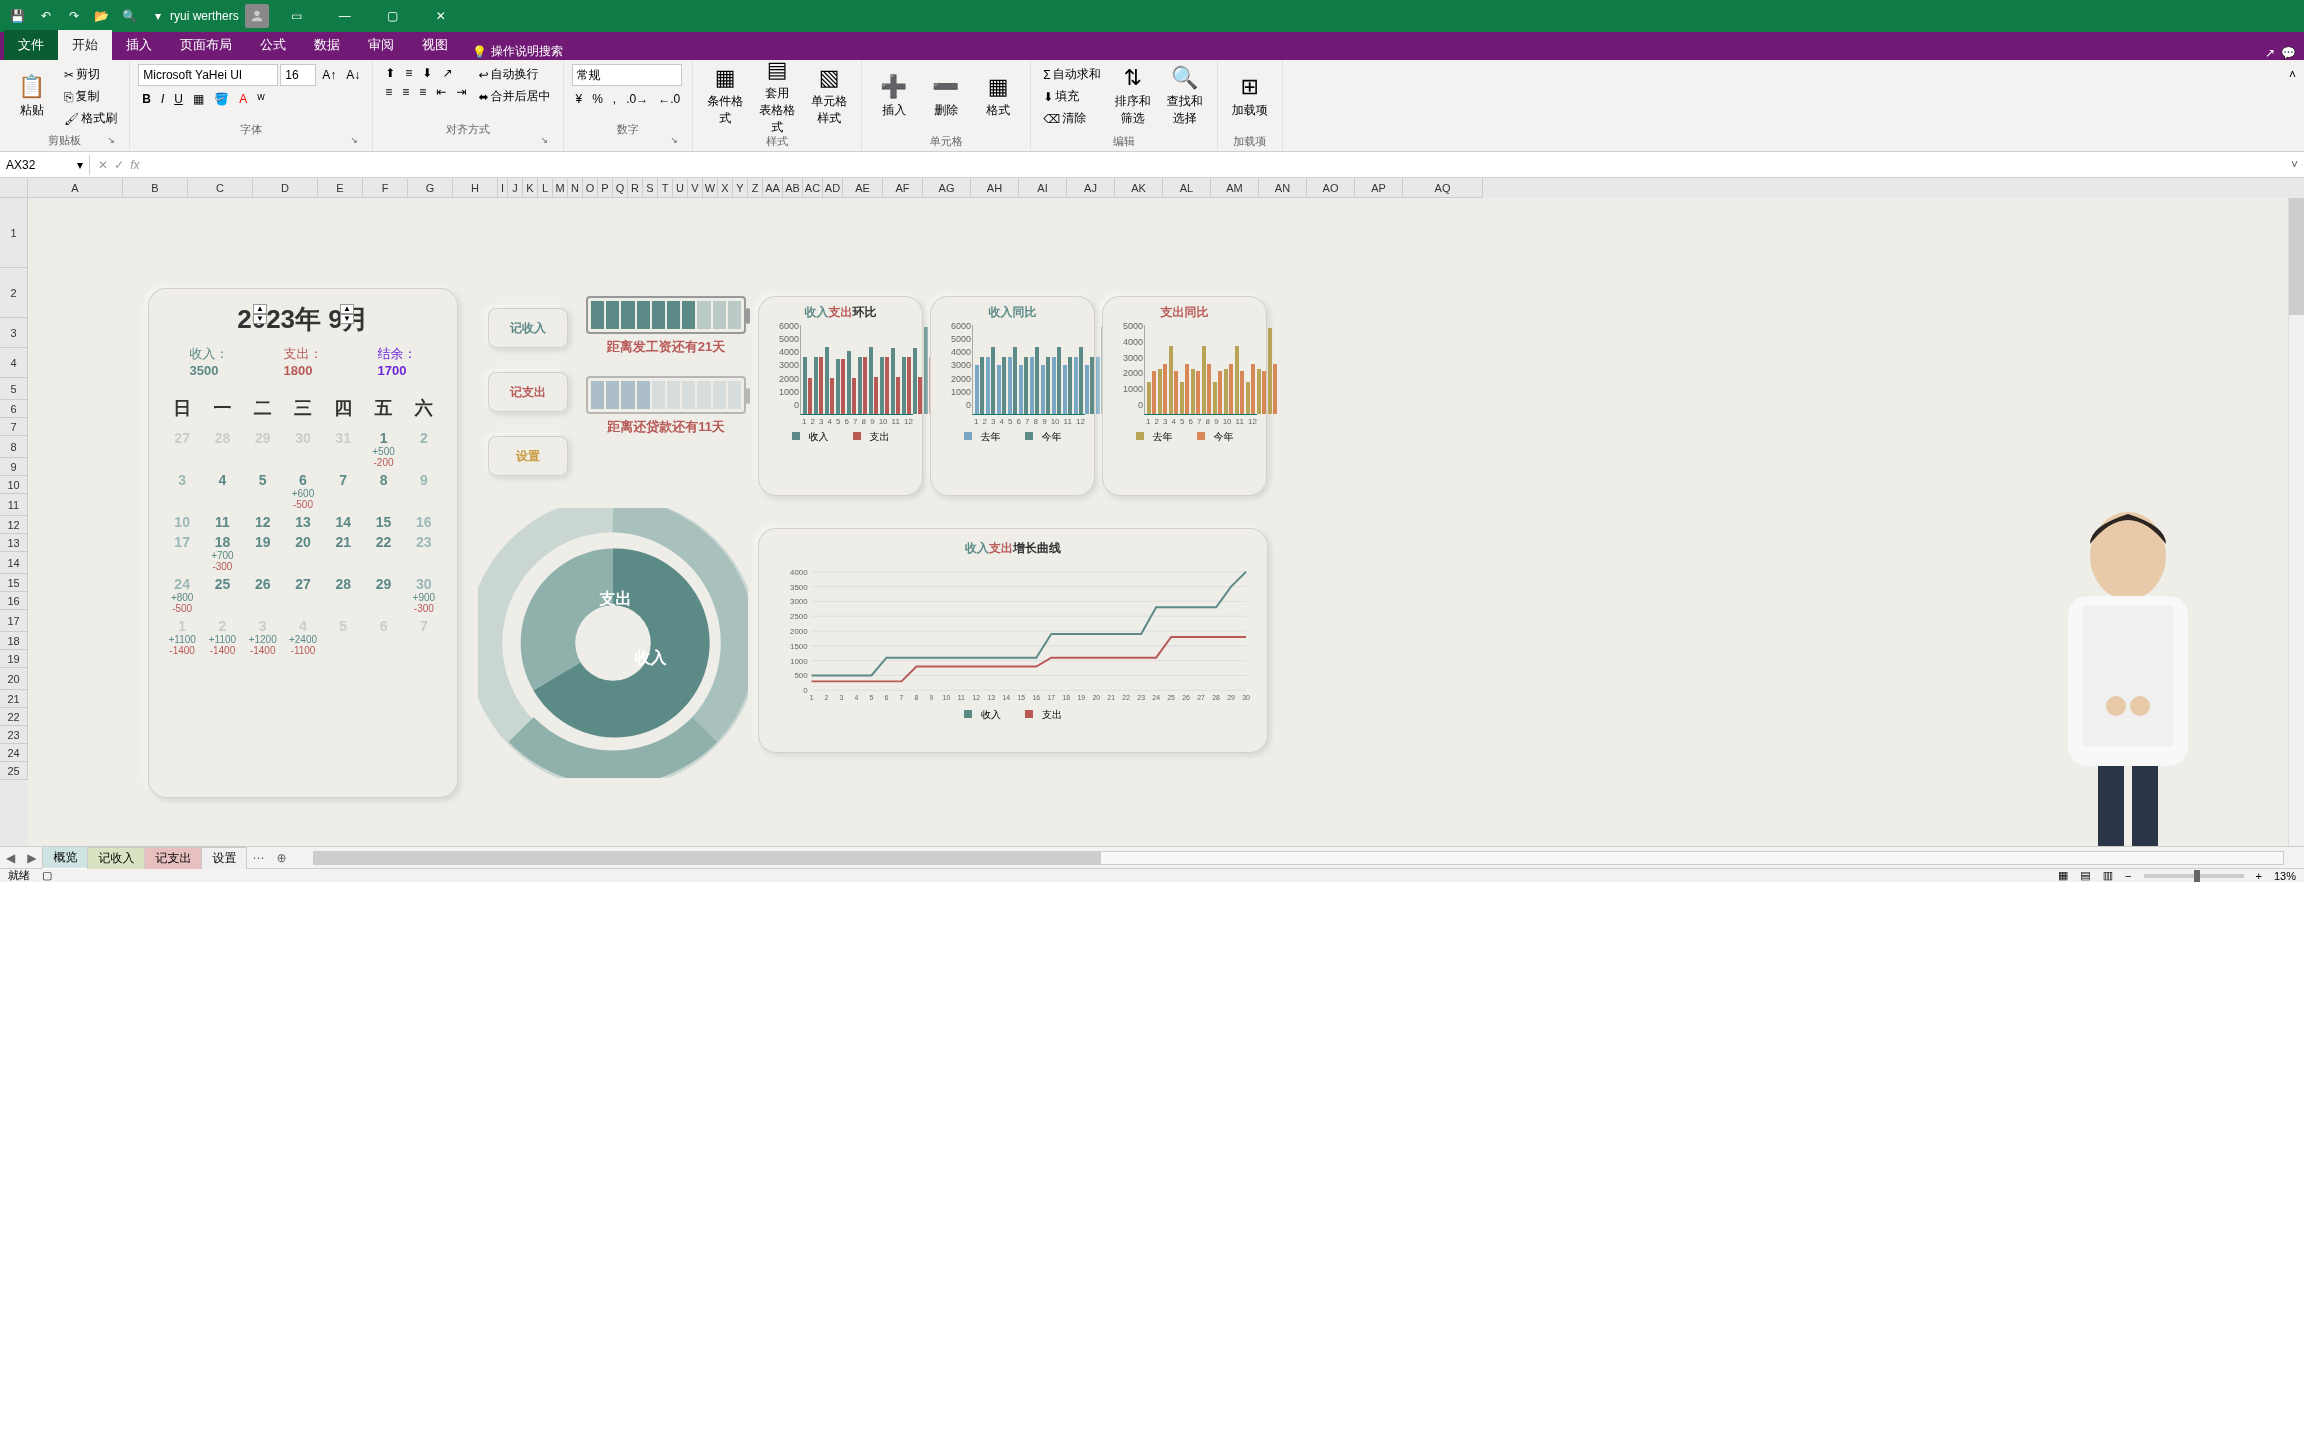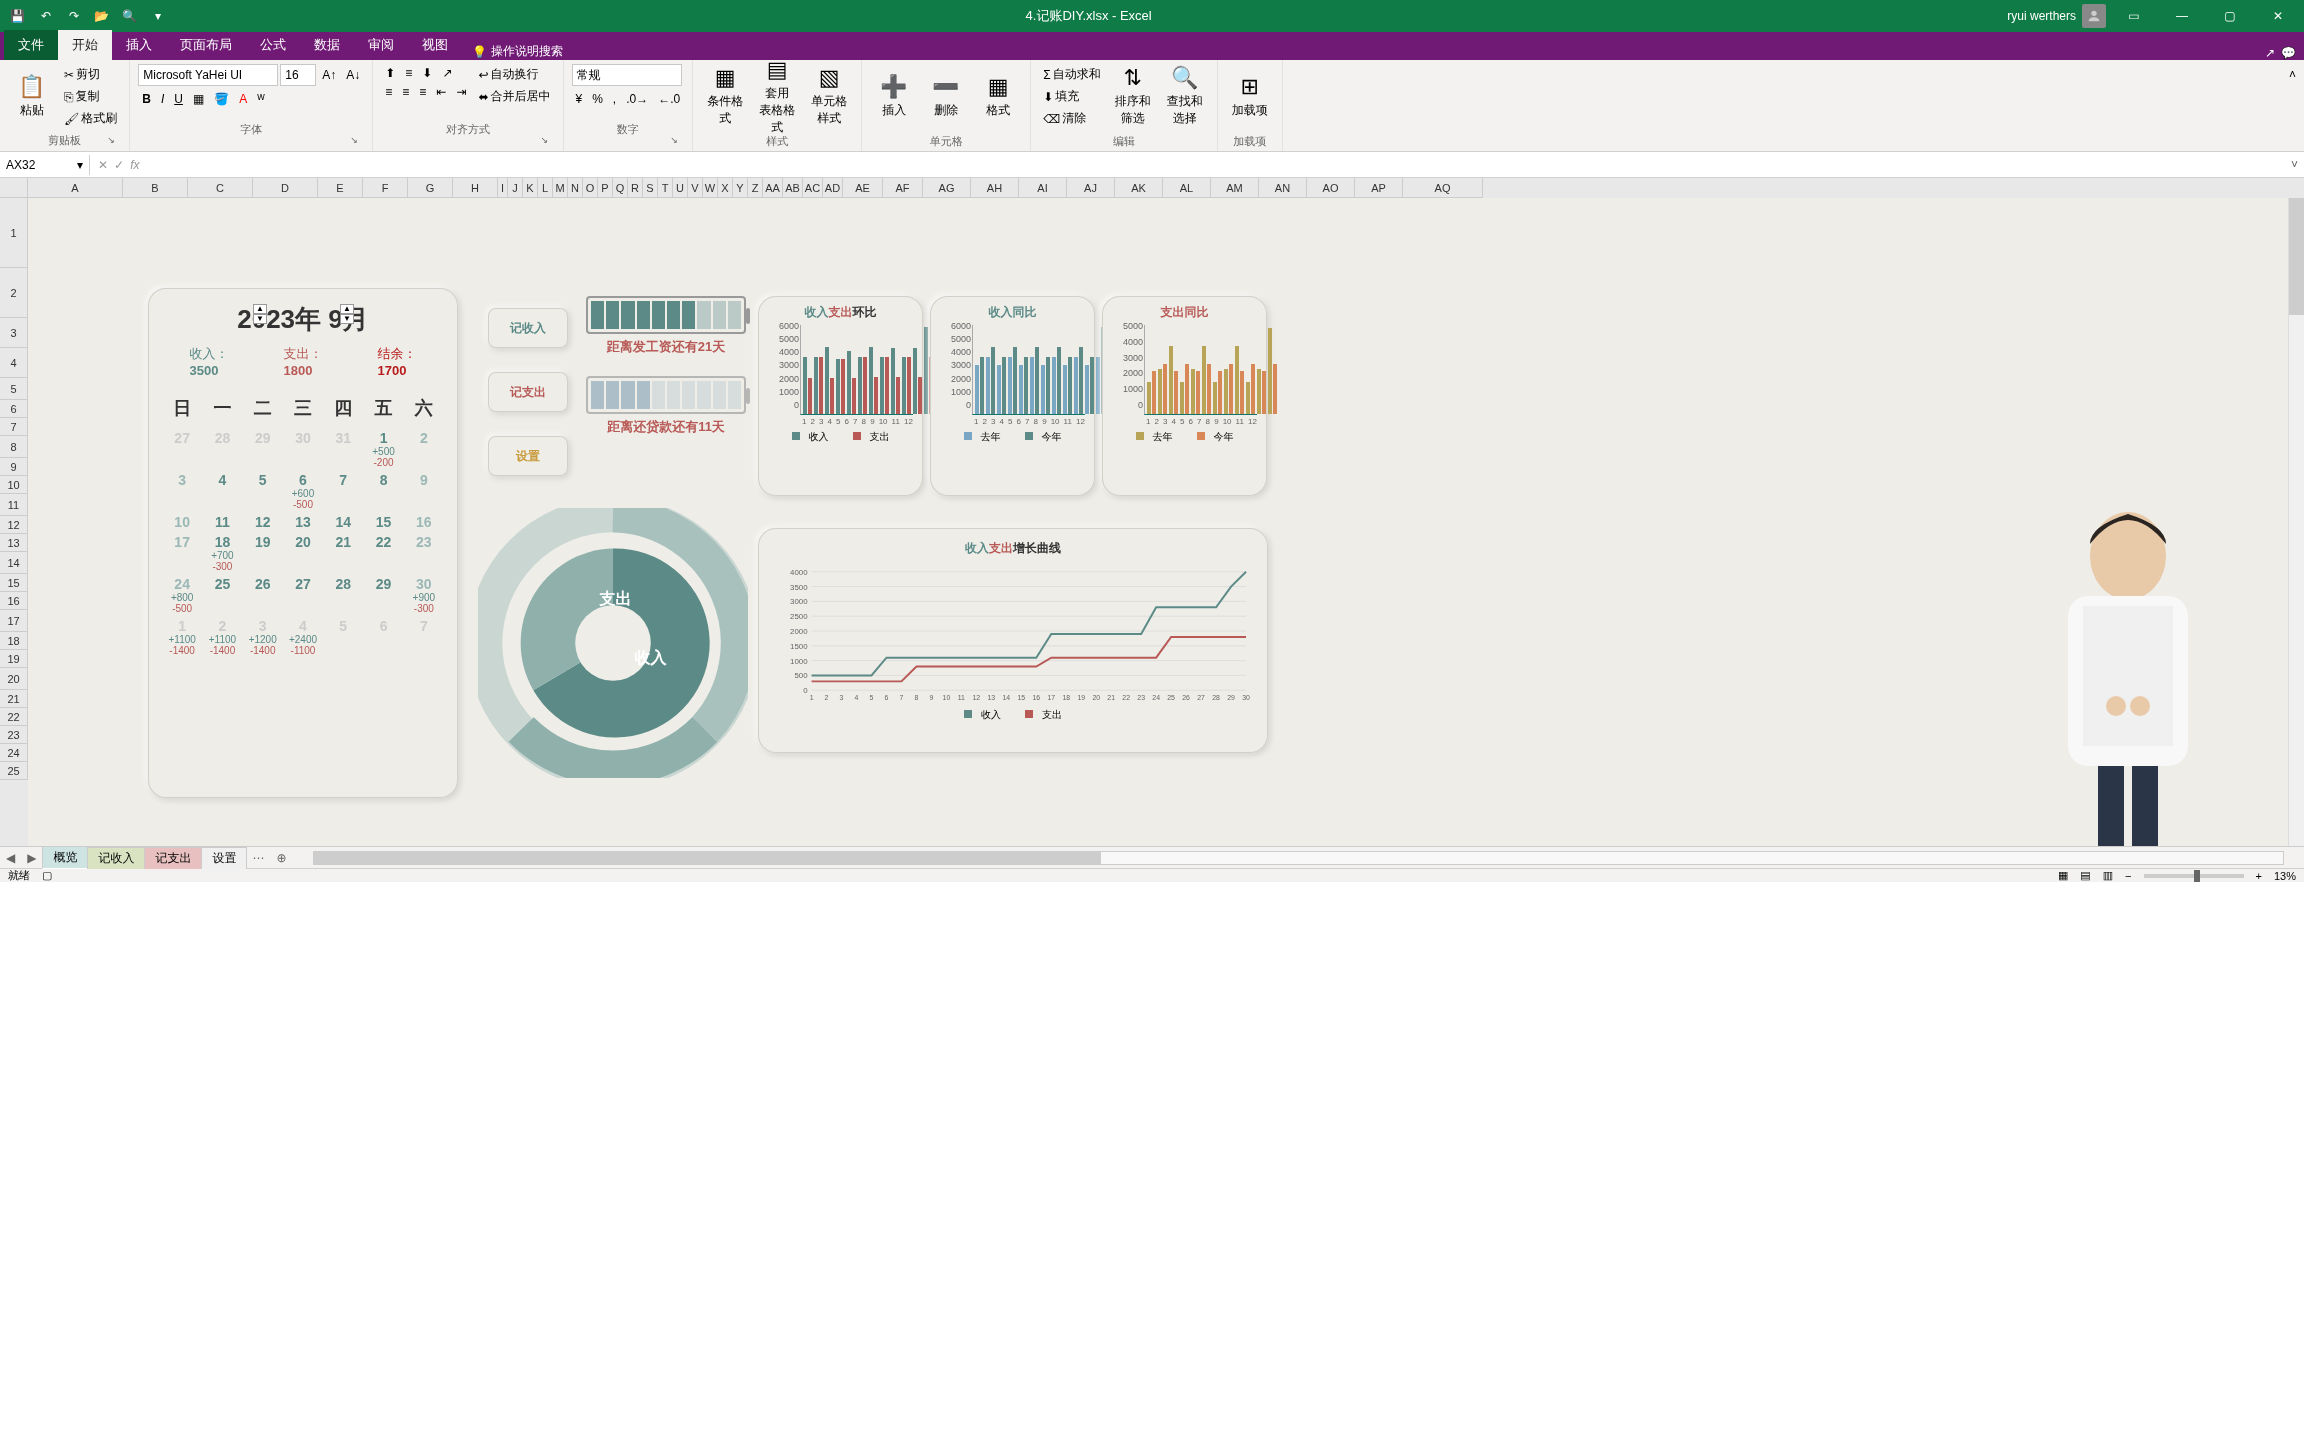--- a/index.html
+++ b/index.html
@@ -61,21 +61,21 @@
 .btn-panel { width: 80px; height: 40px; border-radius: 8px; display:flex;align-items:center;justify-content:center; font-weight:bold; cursor:pointer; }
 
 .calendar { left: 120px; top: 90px; width: 310px; height: 510px; padding: 14px; }
 .cal-year { text-align:center; font-size: 26px; font-weight: bold; color: #333; display:flex;justify-content:center;align-items:center;gap:4px; }
 .spinner { display:inline-flex;flex-direction:column; }
 .spinner span { width:14px;height:10px;border:1px solid #999;background:#fff;font-size:8px;line-height:8px;text-align:center;cursor:pointer; }
 .cal-sum { display:flex; justify-content:space-around; margin-top: 8px; font-size:13px; }
 .cal-sum .lbl { color:#5b8a87; }
 .cal-sum .v { font-weight:bold; color:#5b8a87; }
 .cal-sum .exp .lbl, .cal-sum .exp .v { color:#b85956; }
-.cal-sum .bal .lbl, .cal-sum .bal .v { color:#b91c1c; }
+.cal-sum .bal .lbl, .cal-sum .bal .v { color:#6d28d9; }
 .cal-grid { margin-top: 10px; }
 .cal-row { display:flex; }
 .cal-cell { flex:1; text-align:center; padding: 2px 0; font-size: 14px; font-weight:bold; color:#5b8a87; }
 .cal-dow { font-size: 18px; color:#333; padding: 8px 0; }
 .cal-cell.grey { color:#ccc; }
 .cal-cell.wk { color:#9bb8b6; }
 .cal-note { font-size:10px; font-weight:normal; }
 .cal-note.pos { color:#5b8a87; }
 .cal-note.neg { color:#b85956; }
 
@@ -133,21 +133,20 @@
 
 <div class="titlebar">
   <div class="qat">
     <div class="qat-btn">💾</div>
     <div class="qat-btn">↶</div>
     <div class="qat-btn">↷</div>
     <div class="qat-btn">📂</div>
     <div class="qat-btn">🔍</div>
     <div class="qat-btn">▾</div>
   </div>
-  <div class="title">4.记账DIY.xlsx - Excel</div>
   <div class="right">
     <div class="user">
       <span>ryui werthers</span>
       <div class="avatar">
           <svg width="16" height="16" viewBox="0 0 24 24" fill="#ccc">
             <circle cx="12" cy="8" r="4"></circle>
             <path d="M4 20c0-4 4-6 8-6s8 2 8 6z"></path>
           </svg>
         </div>
     </div>

